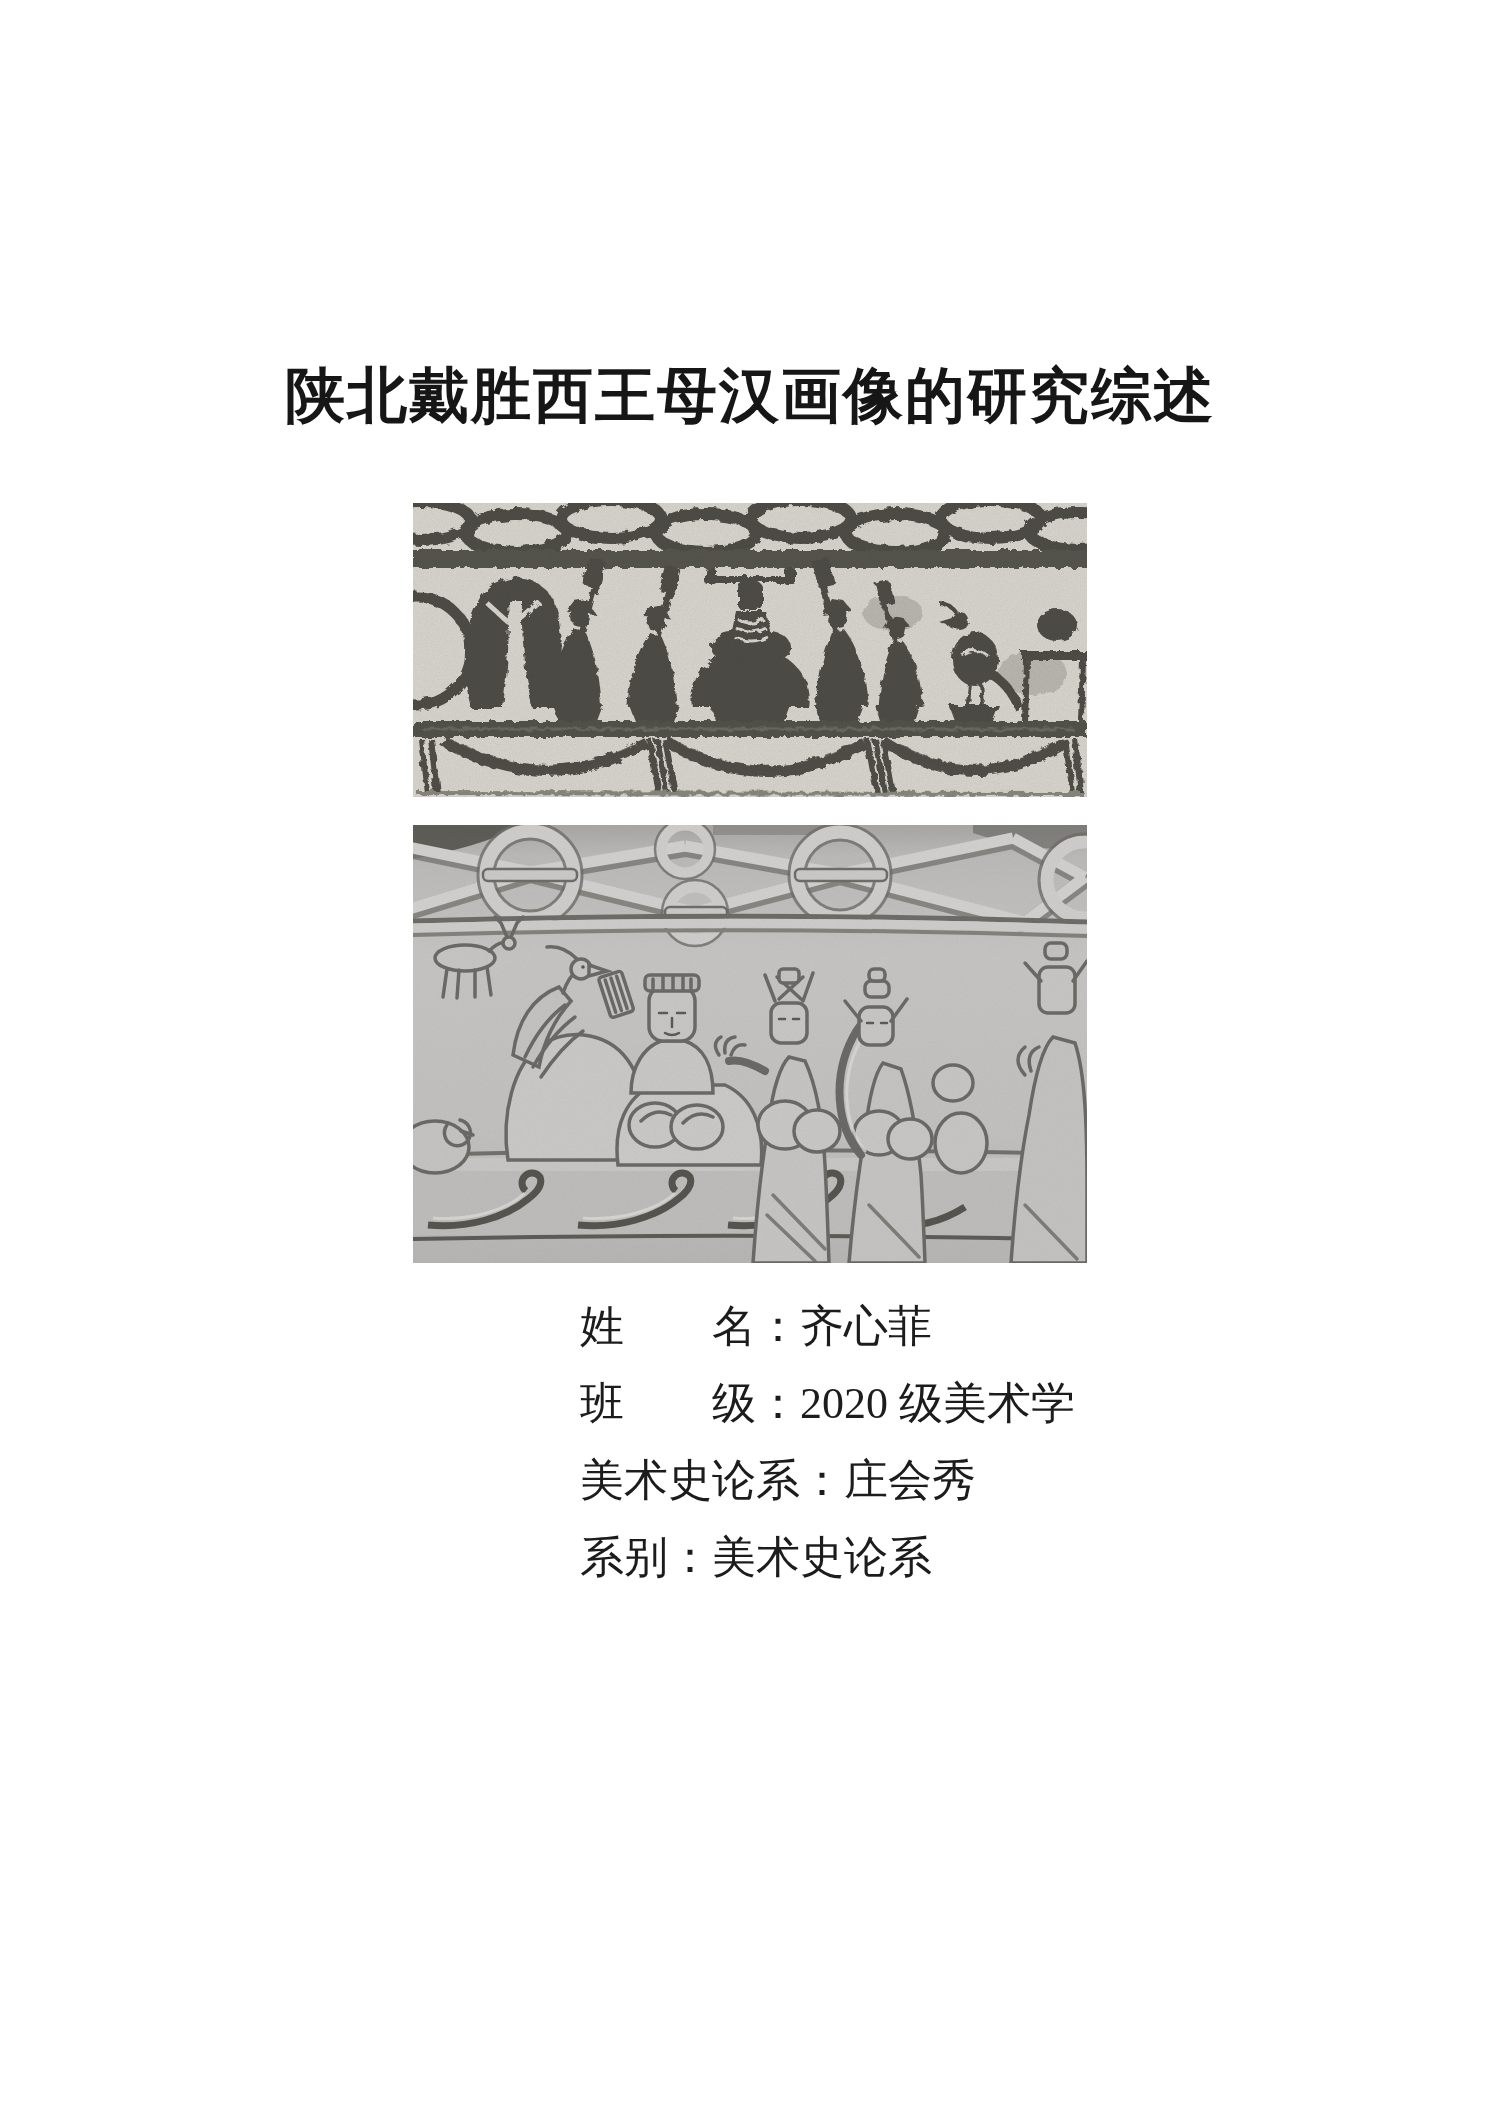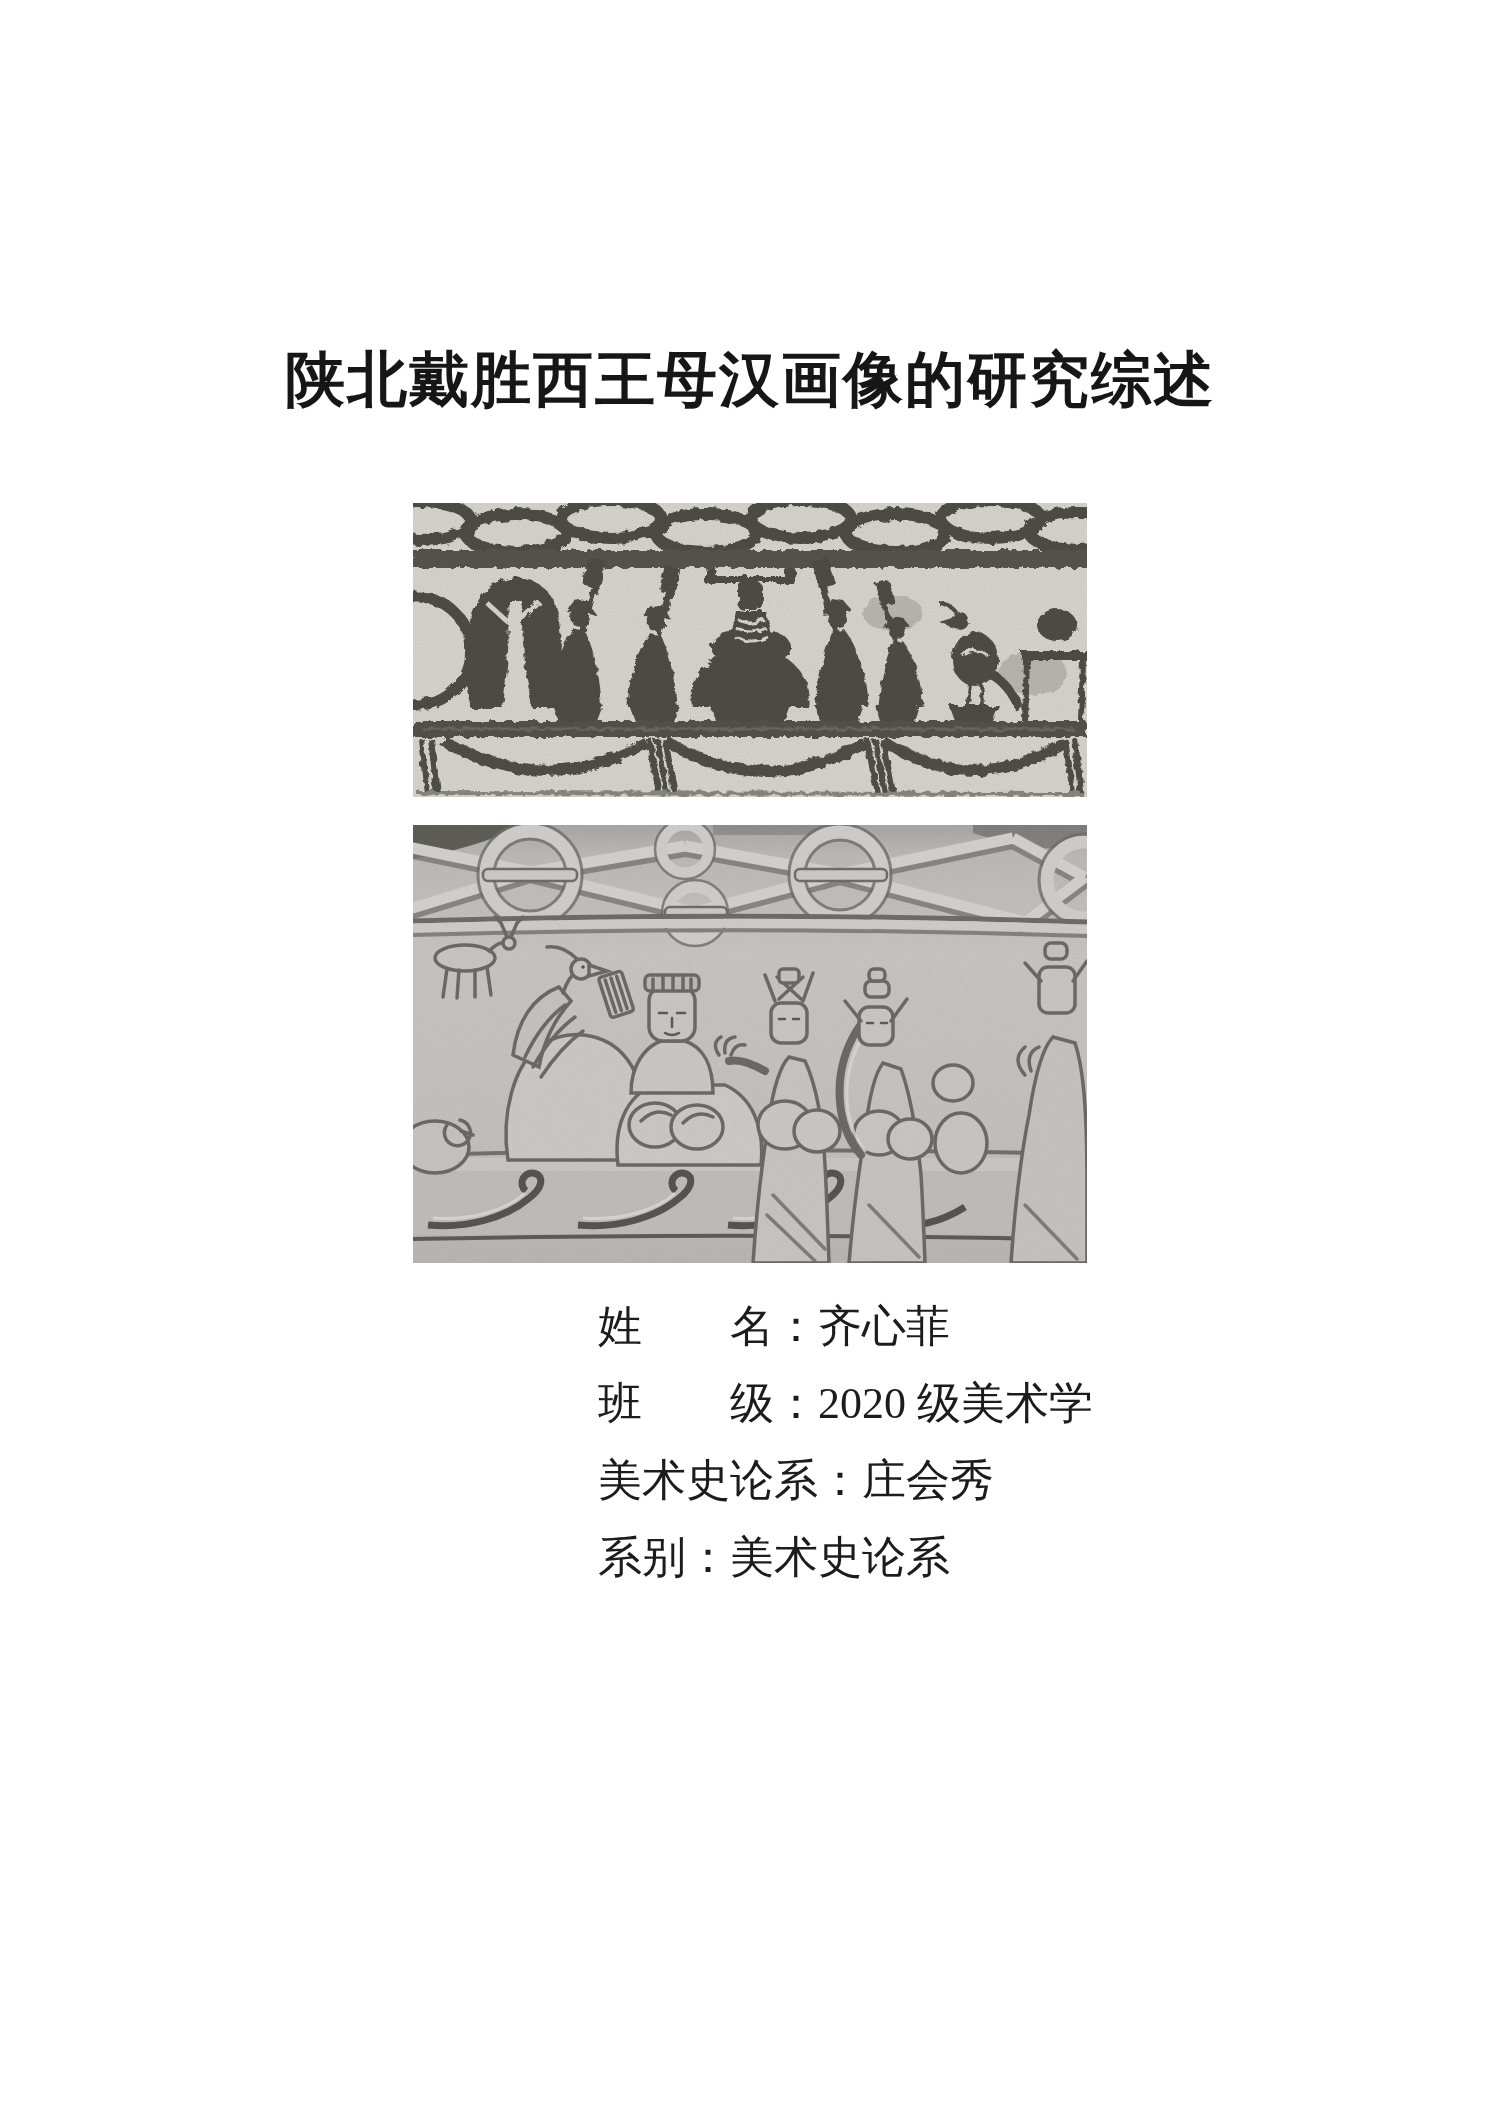--- a/index.html
+++ b/index.html
@@ -1,27 +1,27 @@
 <!DOCTYPE html>
 <html><head>
 <meta charset="utf-8">
 <style>
   html,body{margin:0;padding:0;background:#ffffff;}
   .page{position:relative;width:1500px;height:2121px;background:#ffffff;overflow:hidden;
         font-family:"Liberation Serif", serif;color:#1c1c1c;}
-  .doc-title{position:absolute;top:338px;left:0;right:0;margin:0;text-align:center;
+  .doc-title{position:absolute;top:338px;left:0;right:0;margin:16px;text-align:center;
         font-family:"Liberation Sans", sans-serif;font-weight:bold;font-size:60px;
         letter-spacing:2px;color:#161616;line-height:84px;}
   .fig{position:absolute;display:block;}
   .fig svg{display:block;width:100%;height:100%;}
   .fig-rubbing{left:413px;top:503px;width:674px;height:294px;}
   .fig-relief{left:413px;top:825px;width:674px;height:438px;}
   .author-info{position:absolute;left:580px;top:1288px;font-size:44px;line-height:77px;
         color:#1c1c1c;letter-spacing:0px;}
-  .info-line{white-space:pre;margin-left:18px;}
+  .info-line{white-space:pre;}
 </style>
 </head>
 <body>
 
 <div class="page">
 
   <h1 class="doc-title">陕北戴胜西王母汉画像的研究综述</h1>
 
   <div class="fig fig-rubbing">
     <svg viewBox="0 0 674 294" preserveAspectRatio="none" xmlns="http://www.w3.org/2000/svg">

